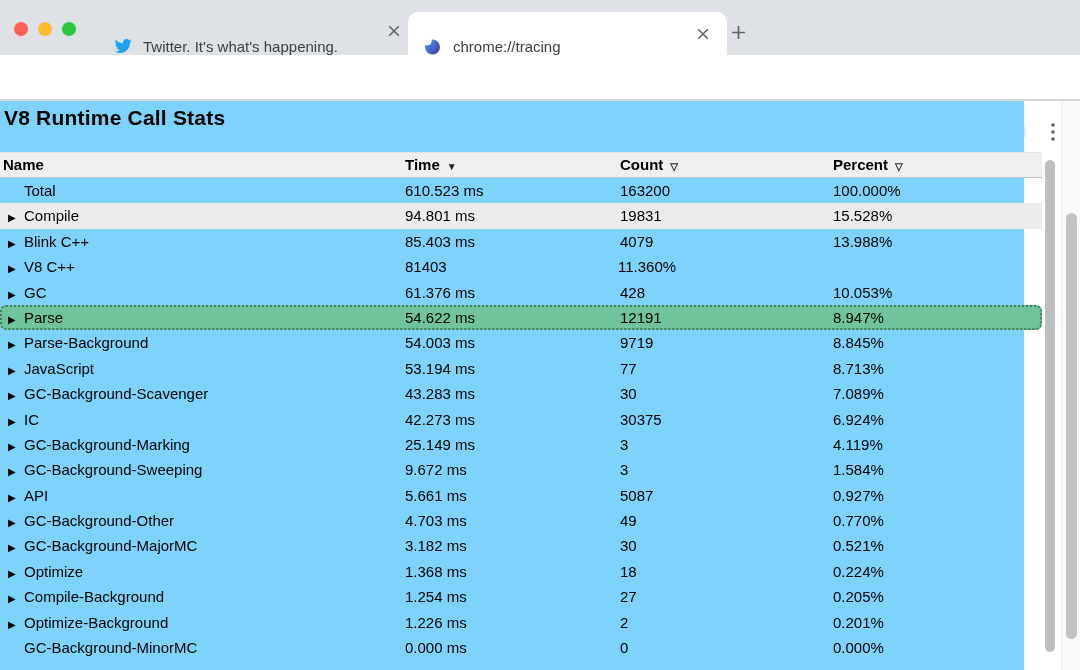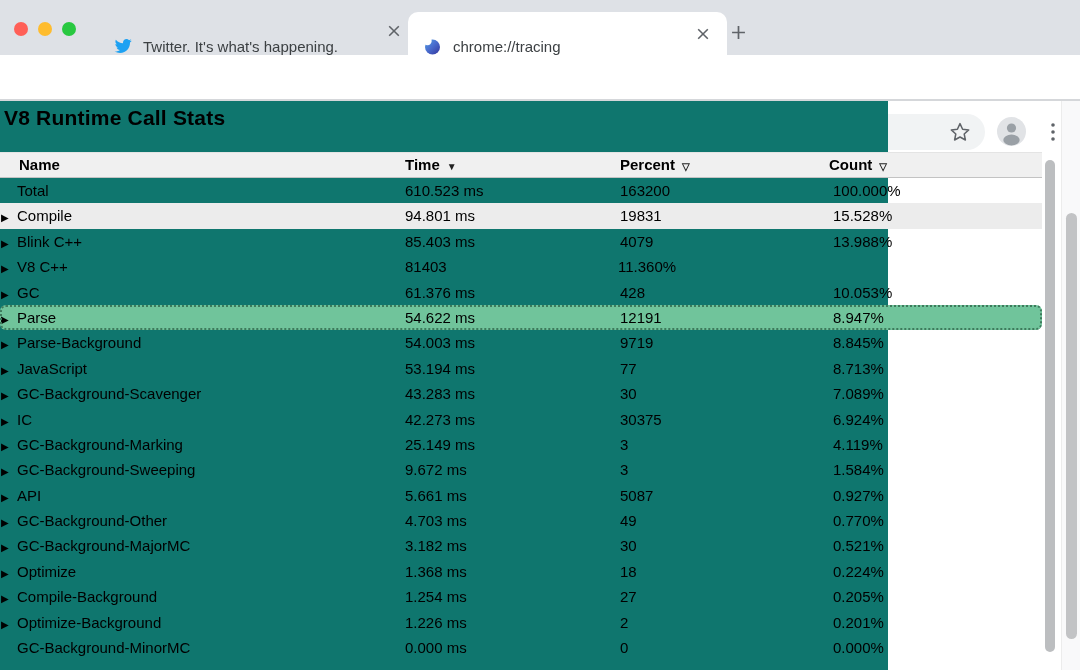--- a/index.html
+++ b/index.html
@@ -39,28 +39,28 @@
   .omnibox .chrome-glyph{display:flex;align-items:center;margin-right:10px;}
   .ob-engine{font-size:16px;color:#33363a;}
   .ob-sep{width:1px;height:18px;background:#c7c9cd;margin:0 12px;}
   .ob-scheme{font-size:16px;color:#80868b;}
   .ob-host{font-size:16px;color:#202124;}
   .ob-star{position:absolute;right:14px;top:7px;width:22px;height:22px;display:flex;align-items:center;justify-content:center;}
   .avatar{position:absolute;left:997px;top:62px;width:29px;height:29px;border-radius:50%;background:#e1e3e6;overflow:hidden;}
   .kebab{position:absolute;left:1043px;top:66px;width:20px;height:22px;display:flex;align-items:center;justify-content:center;}
 
   
-  .content{position:absolute;top:101px;left:0;width:888px;height:569px;background:#0f766e;}
+  .content{position:absolute;top:101px;left:0;width:1024px;height:569px;background:#7dd3fc;}
   .page-title{position:absolute;left:4px;top:5px;margin:0;font-size:21px;font-weight:bold;color:#000;letter-spacing:.2px;}
 
   .stats-table{position:absolute;left:0;top:51px;width:1042px;font-size:15px;color:#000;}
   .thead{display:flex;height:24px;line-height:24px;background:#f0f0f0;border-top:1px solid #e4e4e4;border-bottom:1px solid #c3c3c3;font-weight:bold;box-sizing:content-box;}
   .cell{box-sizing:border-box;white-space:nowrap;overflow:hidden;}
-  .c-name{width:405px;padding-left:1px;}
-  .thead .c-name{padding-left:19px;}
+  .c-name{width:405px;padding-left:8px;}
+  .thead .c-name{padding-left:3px;}
   .c-time{width:215px;}
   .c-count{width:213px;}
   .c-percent{width:209px;}
   .sort-arrow{font-size:10px;margin-left:7px;color:#222;}
   .row{display:flex;height:25.4px;line-height:25.4px;}
   .row .tri{display:inline-block;width:16px;font-size:10px;color:#000;}
   .row.hover{background:#ececec;}
   .row.selected{background:#70c49b;outline:2px dotted #3e7a5c;outline-offset:-2px;border-radius:6px;}
 
   
@@ -182,25 +182,25 @@
     <h1 class="page-title">V8 Runtime Call Stats</h1>
 
     <div class="stats-table">
       <div class="thead">
         <div class="cell c-name">
           <span>Name</span><span class="sort-arrow"></span>
         </div>
         <div class="cell c-time">
           <span>Time</span><span class="sort-arrow">▼</span>
         </div>
+        <div class="cell c-count">
+          <span>Count</span><span class="sort-arrow">▽</span>
+        </div>
         <div class="cell c-percent">
           <span>Percent</span><span class="sort-arrow">▽</span>
-        </div>
-        <div class="cell c-count">
-          <span>Count</span><span class="sort-arrow">▽</span>
         </div>
       </div>
       <div>
           <div class="row">
     <div class="cell c-name">
       <span class="tri" style="visibility: hidden;">▶</span><span>Total</span>
     </div>
     <div class="cell c-time">610.523 ms</div>
     <div class="cell c-count">163200</div>
     <div class="cell c-percent">100.000%</div>

